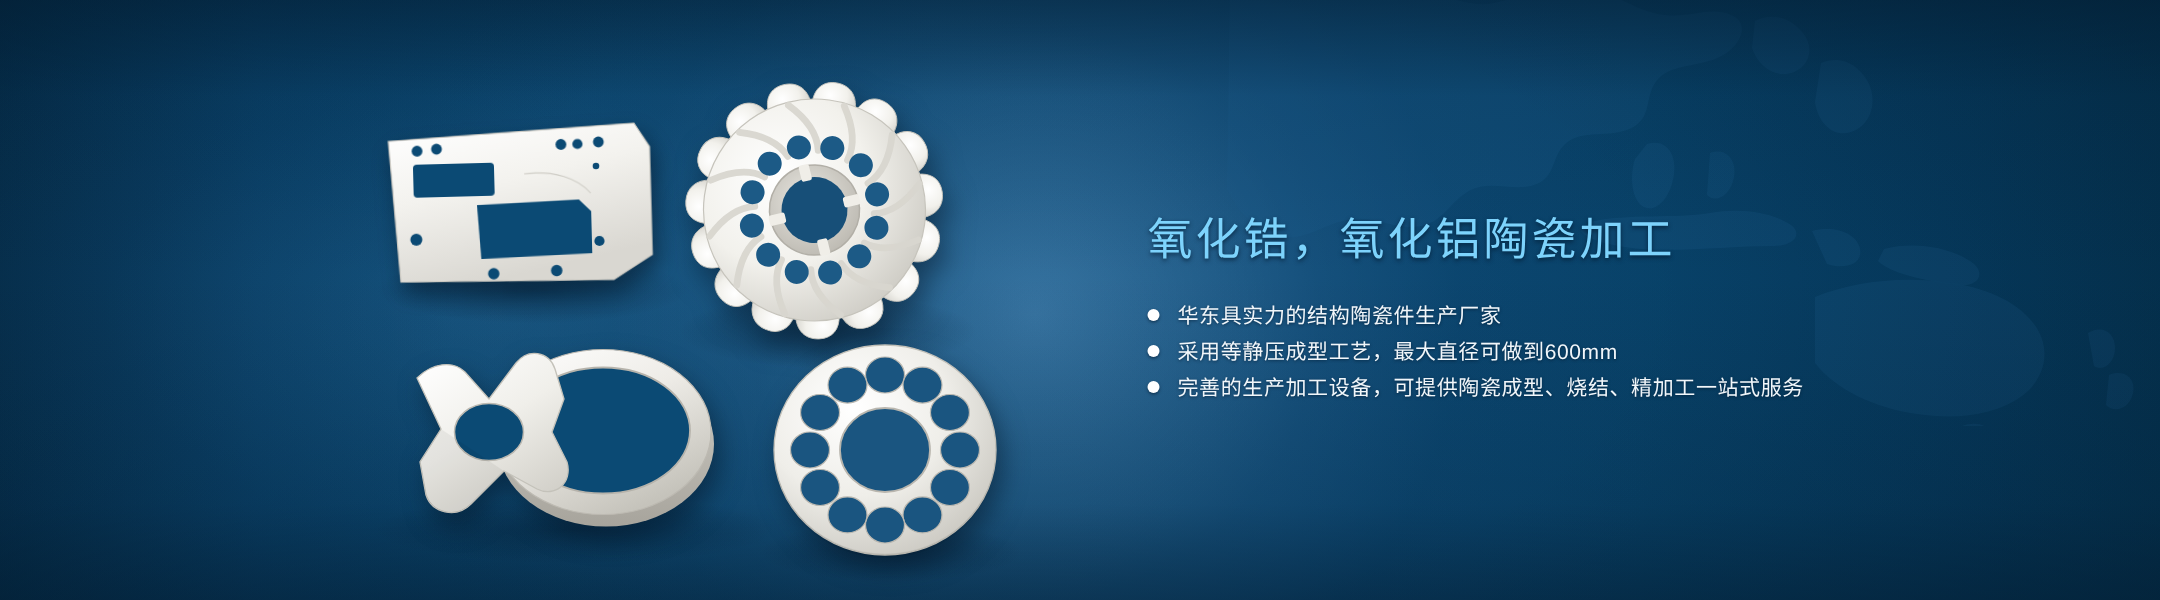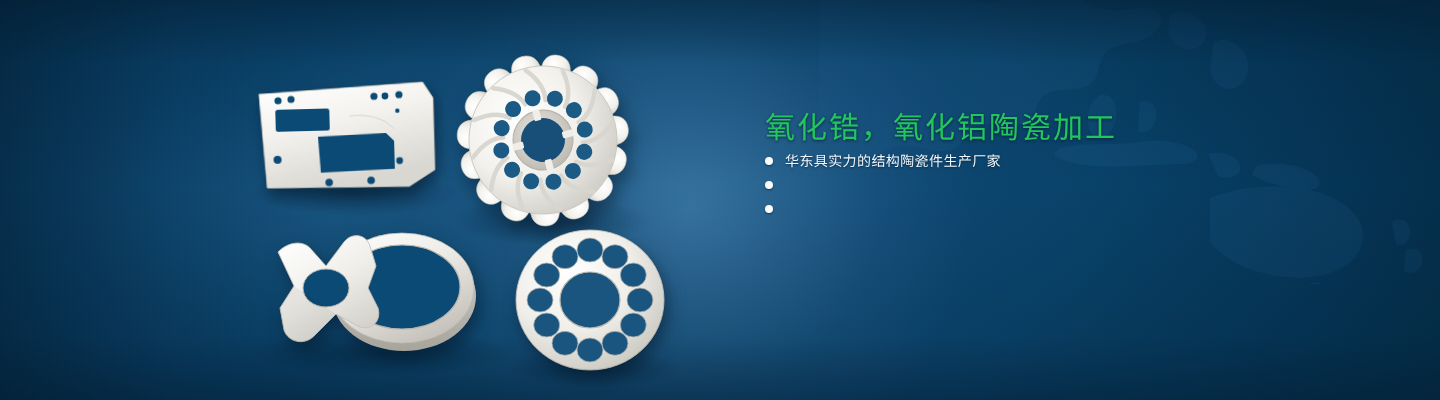--- a/index.html
+++ b/index.html
@@ -118,26 +118,27 @@
   .disc{
     position:absolute; left:512px; top:228px; width:156px; height:144px;
     filter:drop-shadow(4px 8px 8px rgba(2,22,40,0.5));
   }
   .disc svg{ width:100%; height:100%; display:block; }
 
   
   .copy{ position:absolute; left:765px; top:108px; width:620px; }
 
   .headline{
-    font-size:30px; line-height:40px; color:#22c55e;
+    font-size:30px; line-height:40px; color:#7dd3fc;
     letter-spacing:2px; font-weight:400; white-space:nowrap;
     text-shadow:0 1px 3px rgba(2,22,42,0.7);
-  }
-
-  .bullets{ list-style:none; margin-top:1px; }
+    margin-top:33px;
+  }
+
+  .bullets{ list-style:none; margin-top:17px; }
 
   .bullet{
     display:flex; align-items:center;
     height:24px; margin-bottom:0px;
   }
   .bullet-dot{
     width:8px; height:8px; border-radius:50%;
     background:#ffffff; flex:0 0 auto;
     margin-right:12px;
     box-shadow:0 1px 2px rgba(2,22,42,0.55);
@@ -402,23 +403,25 @@
 
     <ul class="bullets">
 
       <li class="bullet">
         <span class="bullet-dot"></span>
         <span class="bullet-text">华东具实力的结构陶瓷件生产厂家</span>
       </li>
 
       <li class="bullet">
         <span class="bullet-dot"></span>
+        <span class="bullet-text">采用等静压成型工艺，最大直径可做到600mm</span>
       </li>
 
 
       <li class="bullet">
         <span class="bullet-dot"></span>
+        <span class="bullet-text">完善的生产加工设备，可提供陶瓷成型、烧结、精加工一站式服务</span>
       </li>
 
     </ul>
   </div>
 
 </div>
 
 </body></html>

